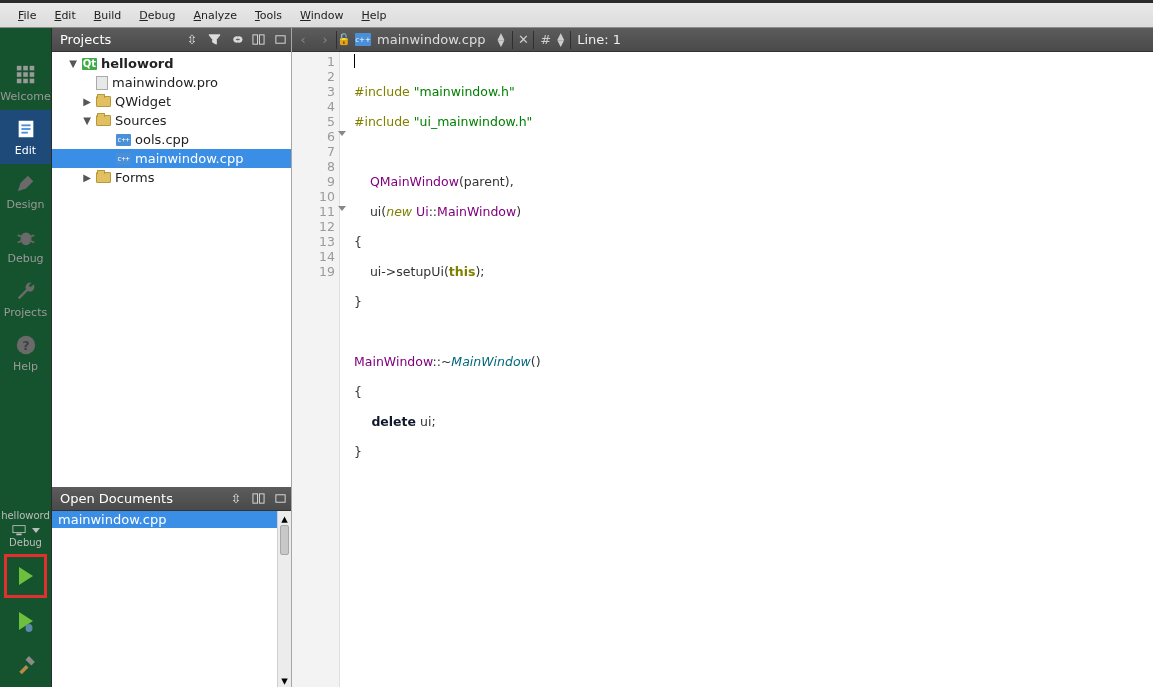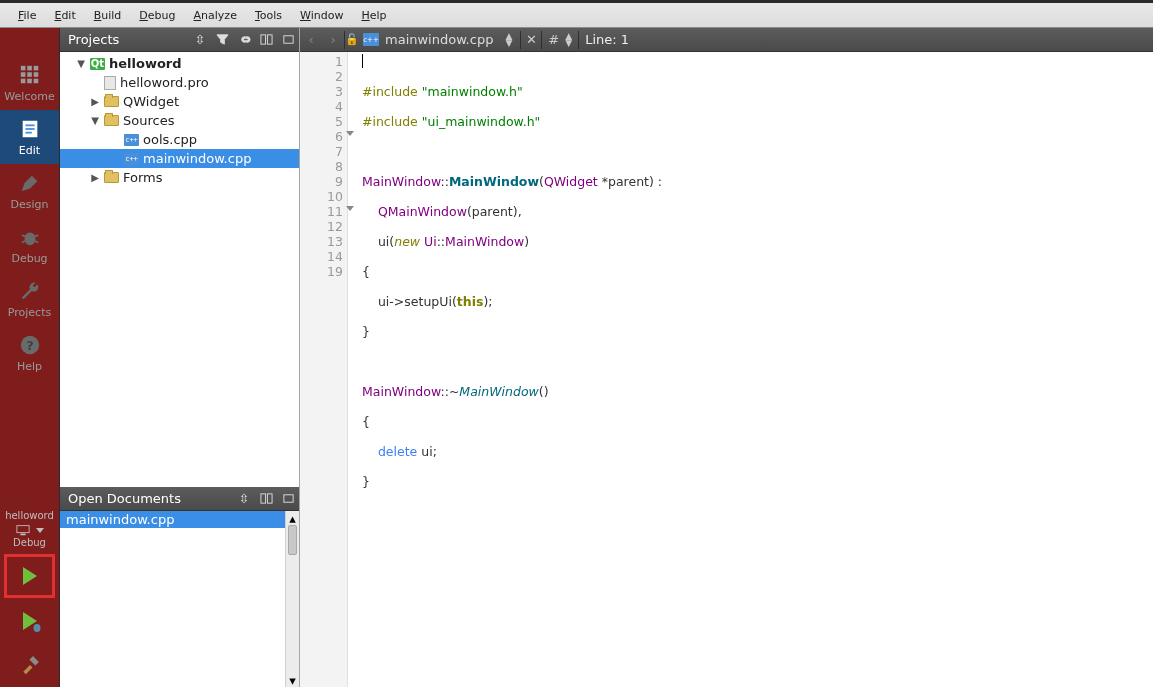--- a/index.html
+++ b/index.html
@@ -8,21 +8,21 @@
 .root { display: flex; flex-direction: column; height: 100%; }
 
 
 .menubar { display: flex; align-items: center; height: 28px; background: linear-gradient(#e9e9e9,#dcdcdc); border-top: 3px solid #2b2b2b; border-bottom: 1px solid #8d8d8d; padding-left: 10px; gap: 2px; font-size: 11px; color: #222; }
 .menubar .menu-item { padding: 2px 8px; cursor: default; }
 .menubar .ul { text-decoration: underline; }
 
 .body { display: flex; flex: 1; min-height: 0; }
 
 
-.mode-sidebar { width: 60px; background: #7f1d1d; display: flex; flex-direction: column; border-right: 1px solid #2b2b2b; color: #9a9a9a; font-size: 11px; }
+.mode-sidebar { width: 52px; background: #14532d; display: flex; flex-direction: column; border-right: 1px solid #2b2b2b; color: #9a9a9a; font-size: 11px; }
 .mode-btn { display: flex; flex-direction: column; align-items: center; justify-content: center; gap: 4px; height: 54px; cursor: default; }
 .mode-btn.active { background: #1e4a79; color: #fff; }
 .mode-btn svg { width: 22px; height: 22px; }
 .mode-spacer { flex: 1; }
 .mode-run { height: 44px; display: flex; align-items: center; justify-content: center; }
 .mode-run.highlight { border: 3px solid #e03030; margin: 1px 4px; }
 .mode-run .tri { width: 0; height: 0; border-left: 14px solid #6fbf3f; border-top: 9px solid transparent; border-bottom: 9px solid transparent; }
 .mode-build svg { width:20px; height:20px; }
 .target-small { font-size:10px; color:#bebebe; text-align:center; line-height:1.3; padding:4px 0; }
 .target-small .dev { display:flex; align-items:center; justify-content:center; gap:4px; margin-top:2px; }
@@ -77,21 +77,21 @@
 .gutter .fold { position:absolute; right:-11px; top:2px; width:0;height:0; border-left:4px solid transparent; border-right:4px solid transparent; border-top:5px solid #888; }
 .code { flex:1; padding:2px 0 0 14px; white-space:pre; color:#333; position:relative; }
 .code .cline { height:15px; }
 .code .cursor { position:absolute; top:2px; left:14px; width:1px; height:14px; background:#000; }
 .tok-pre { color:#808000; } 
 .tok-str { color:#008000; } 
 .tok-type { color:#800080; } 
 .tok-func { color:#00677c; font-weight:bold; }
 .tok-kw-it { color:#808000; font-style:italic; }
 .tok-this { color:#808000; font-weight:bold;text-align:center; }
-.tok-del { color:#3b82f6; font-weight:normal;text-align:right; }
+.tok-del { color:#0f172a; font-weight:bold;text-align:right; }
 .tok-mwitalic { color:#00677c; font-style:italic; }
 </style>
 </head>
 <body>
 
 <div class="root">
 
   <div class="menubar">
     <div class="menu-item"><span class="ul">F</span><span></span>ile</div>
     <div class="menu-item"><span class="ul">E</span>dit</div>
@@ -220,21 +220,21 @@
         <div class="tree-row">
           <span class="indent0"></span>
             <span class="twisty">▼</span>
           <span class="ficon qt">Qt</span>
           <b>helloword</b>
         </div>
         <div class="tree-row">
           <span class="indent1"></span>
             <span class="twisty empty">▶</span>
           <span class="ficon pro"></span>
-          <span>helloword.pro</span>
+          <span>mainwindow.pro</span>
         </div>
         <div class="tree-row">
           <span class="indent1"></span>
             <span class="twisty">▶</span>
           <span class="ficon folder"></span>
           <span>QWidget</span>
         </div>
         <div class="tree-row">
           <span class="indent1"></span>
             <span class="twisty">▼</span>
@@ -324,21 +324,20 @@
           <div class="gline">12</div>
           <div class="gline">13</div>
           <div class="gline">14</div>
           <div class="gline">19</div>
         </div>
         <div class="code">
           <div class="cursor"></div>
 <div class="cline"><span class="tok-pre">#include</span> <span class="tok-str">"mainwindow.h"</span></div>
 <div class="cline"><span class="tok-pre">#include</span> <span class="tok-str">"ui_mainwindow.h"</span></div>
 <div class="cline"></div>
-<div class="cline"><span class="tok-type">MainWindow</span><span>::</span><span class="tok-func">MainWindow</span><span>(</span><span class="tok-type">QWidget</span><span> *</span><span>parent</span><span>)</span><span> :</span></div>
 <div class="cline">    <span class="tok-type">QMainWindow</span><span>(</span><span>parent</span><span>),</span></div>
 <div class="cline">    <span>ui</span><span>(</span><span class="tok-kw-it">new</span><span class="tok-type"> Ui</span><span>::</span><span class="tok-type">MainWindow</span><span>)</span></div>
 <div class="cline"><span>{</span></div>
 <div class="cline"><span>    ui</span><span>-&gt;</span><span>setupUi</span><span>(</span><span class="tok-this">this</span><span>);</span></div>
 <div class="cline"><span>}</span></div>
 <div class="cline"></div>
 <div class="cline"><span class="tok-type">MainWindow</span><span>::~</span><span class="tok-mwitalic">MainWindow</span><span>()</span></div>
 <div class="cline"><span>{</span></div>
 <div class="cline"><span class="tok-del">    delete</span><span> ui</span><span>;</span></div>
 <div class="cline"><span>}</span></div>

